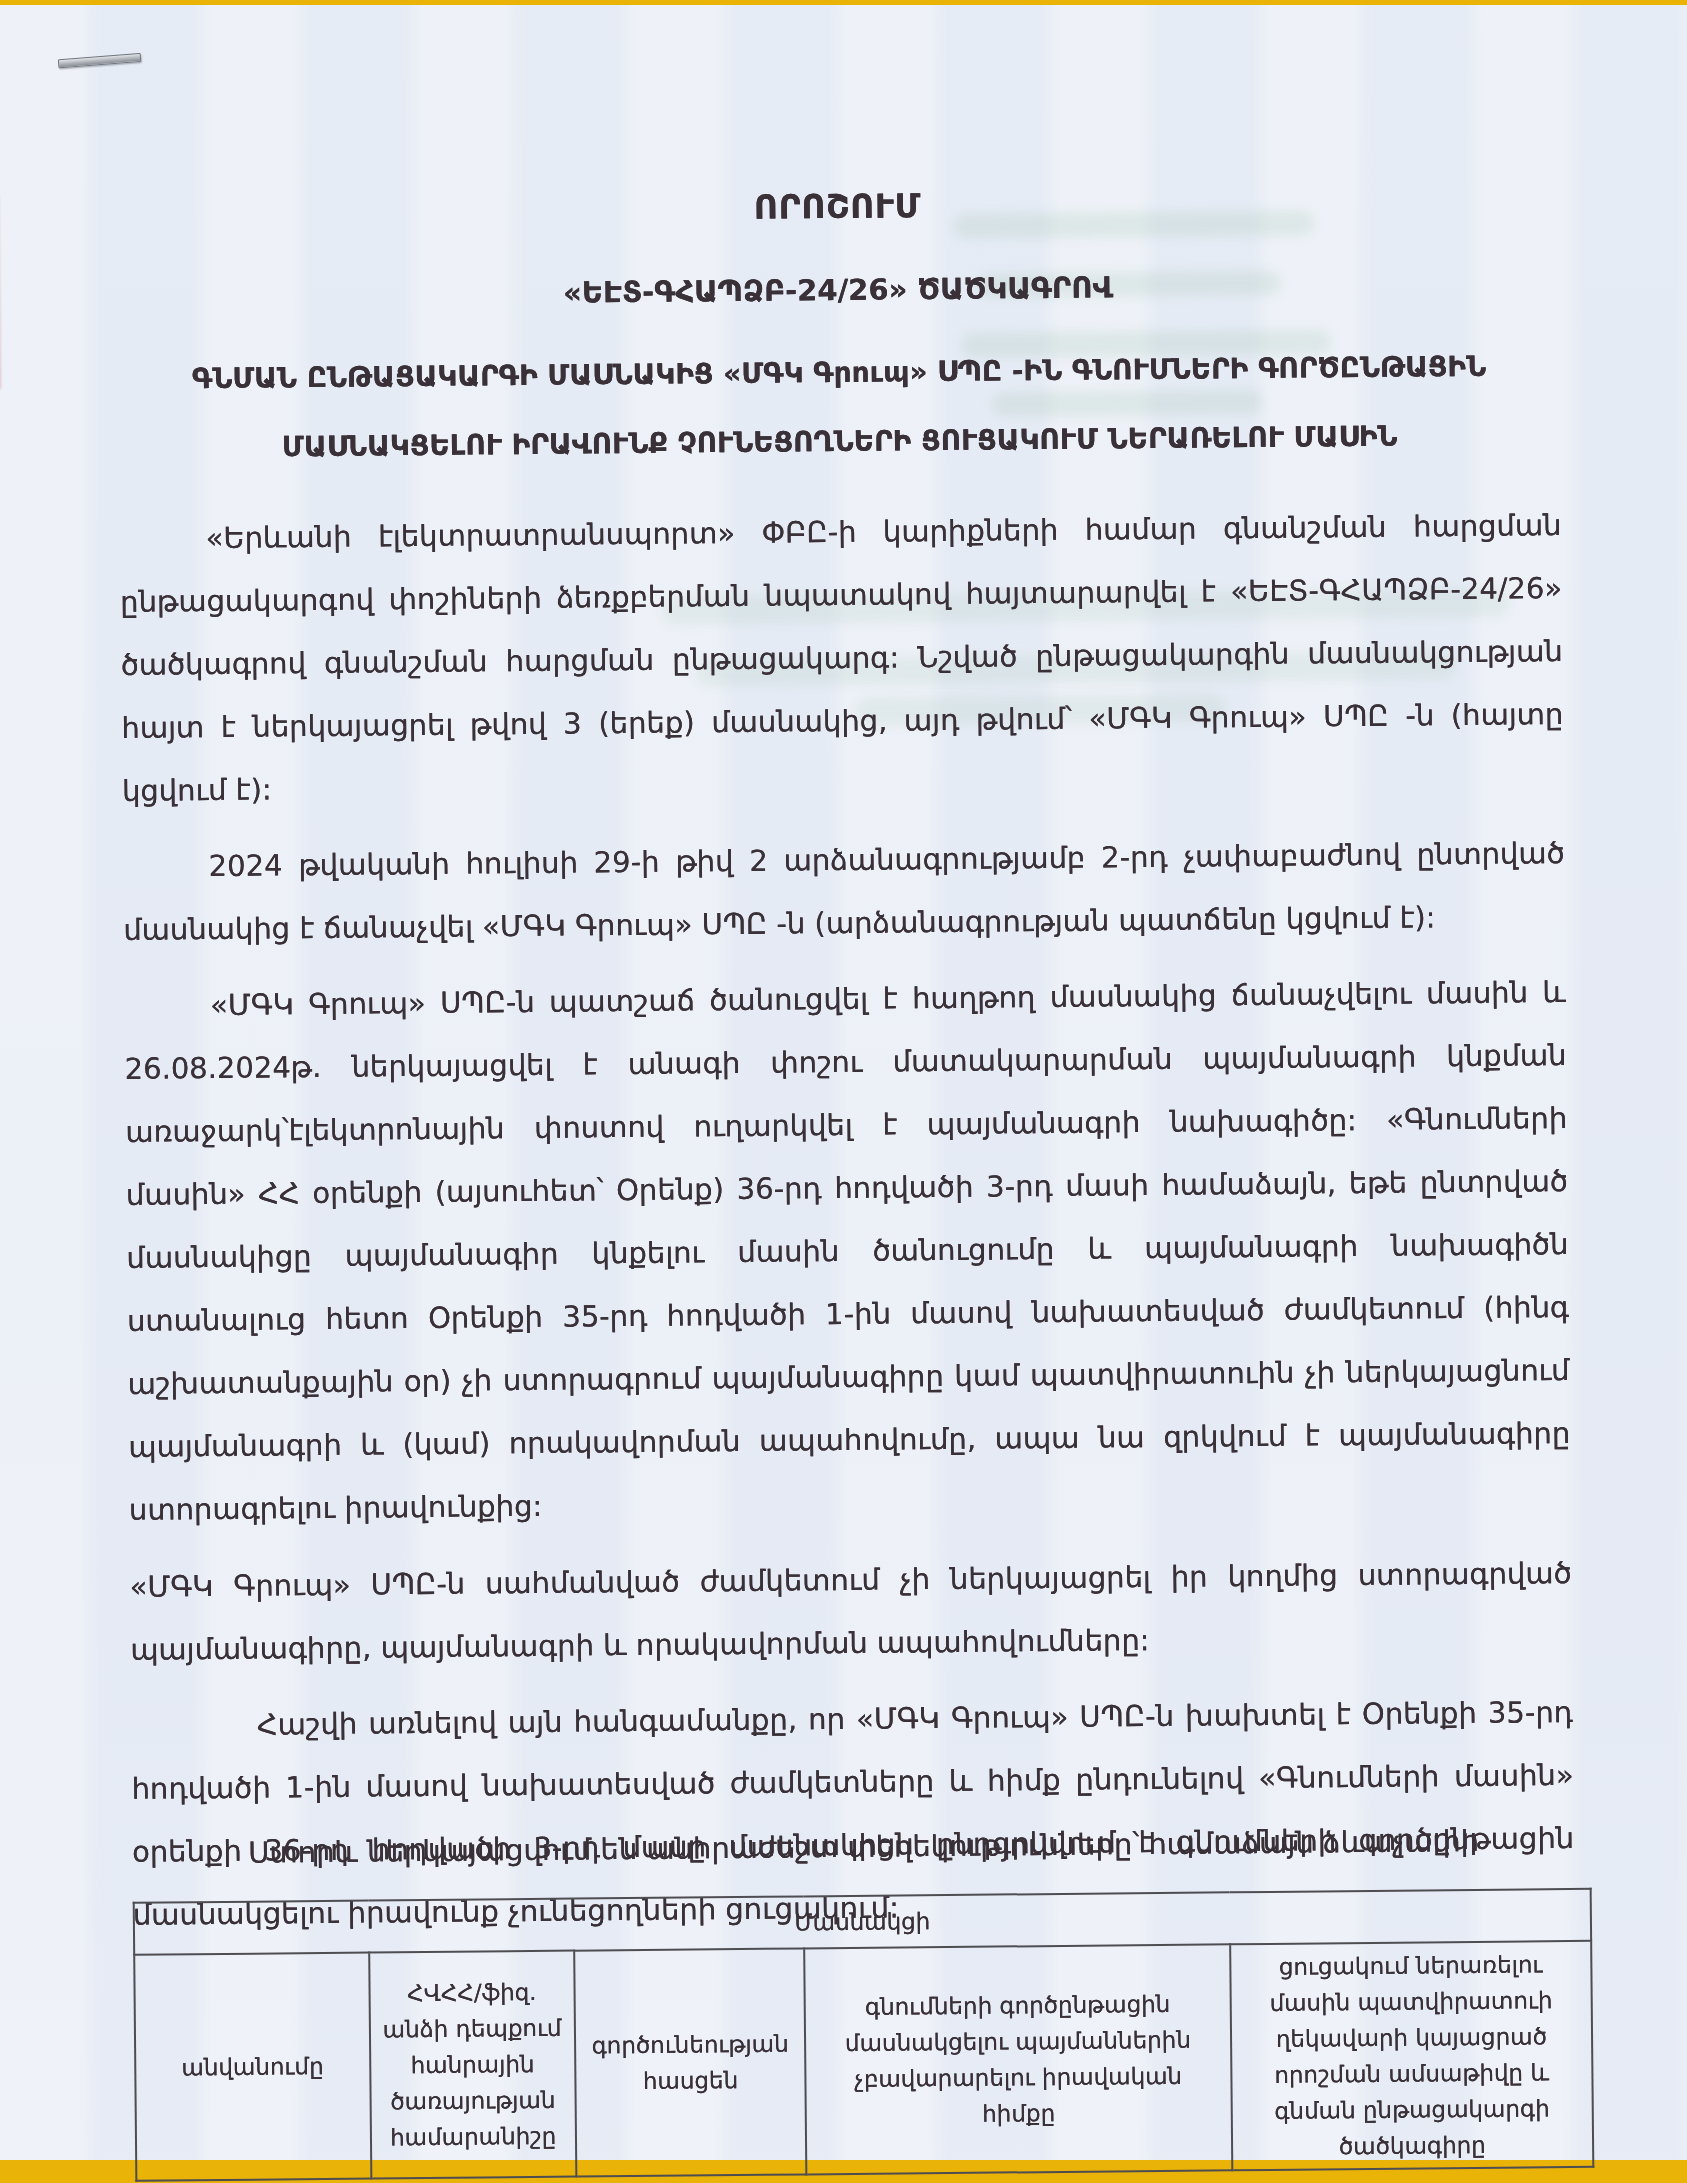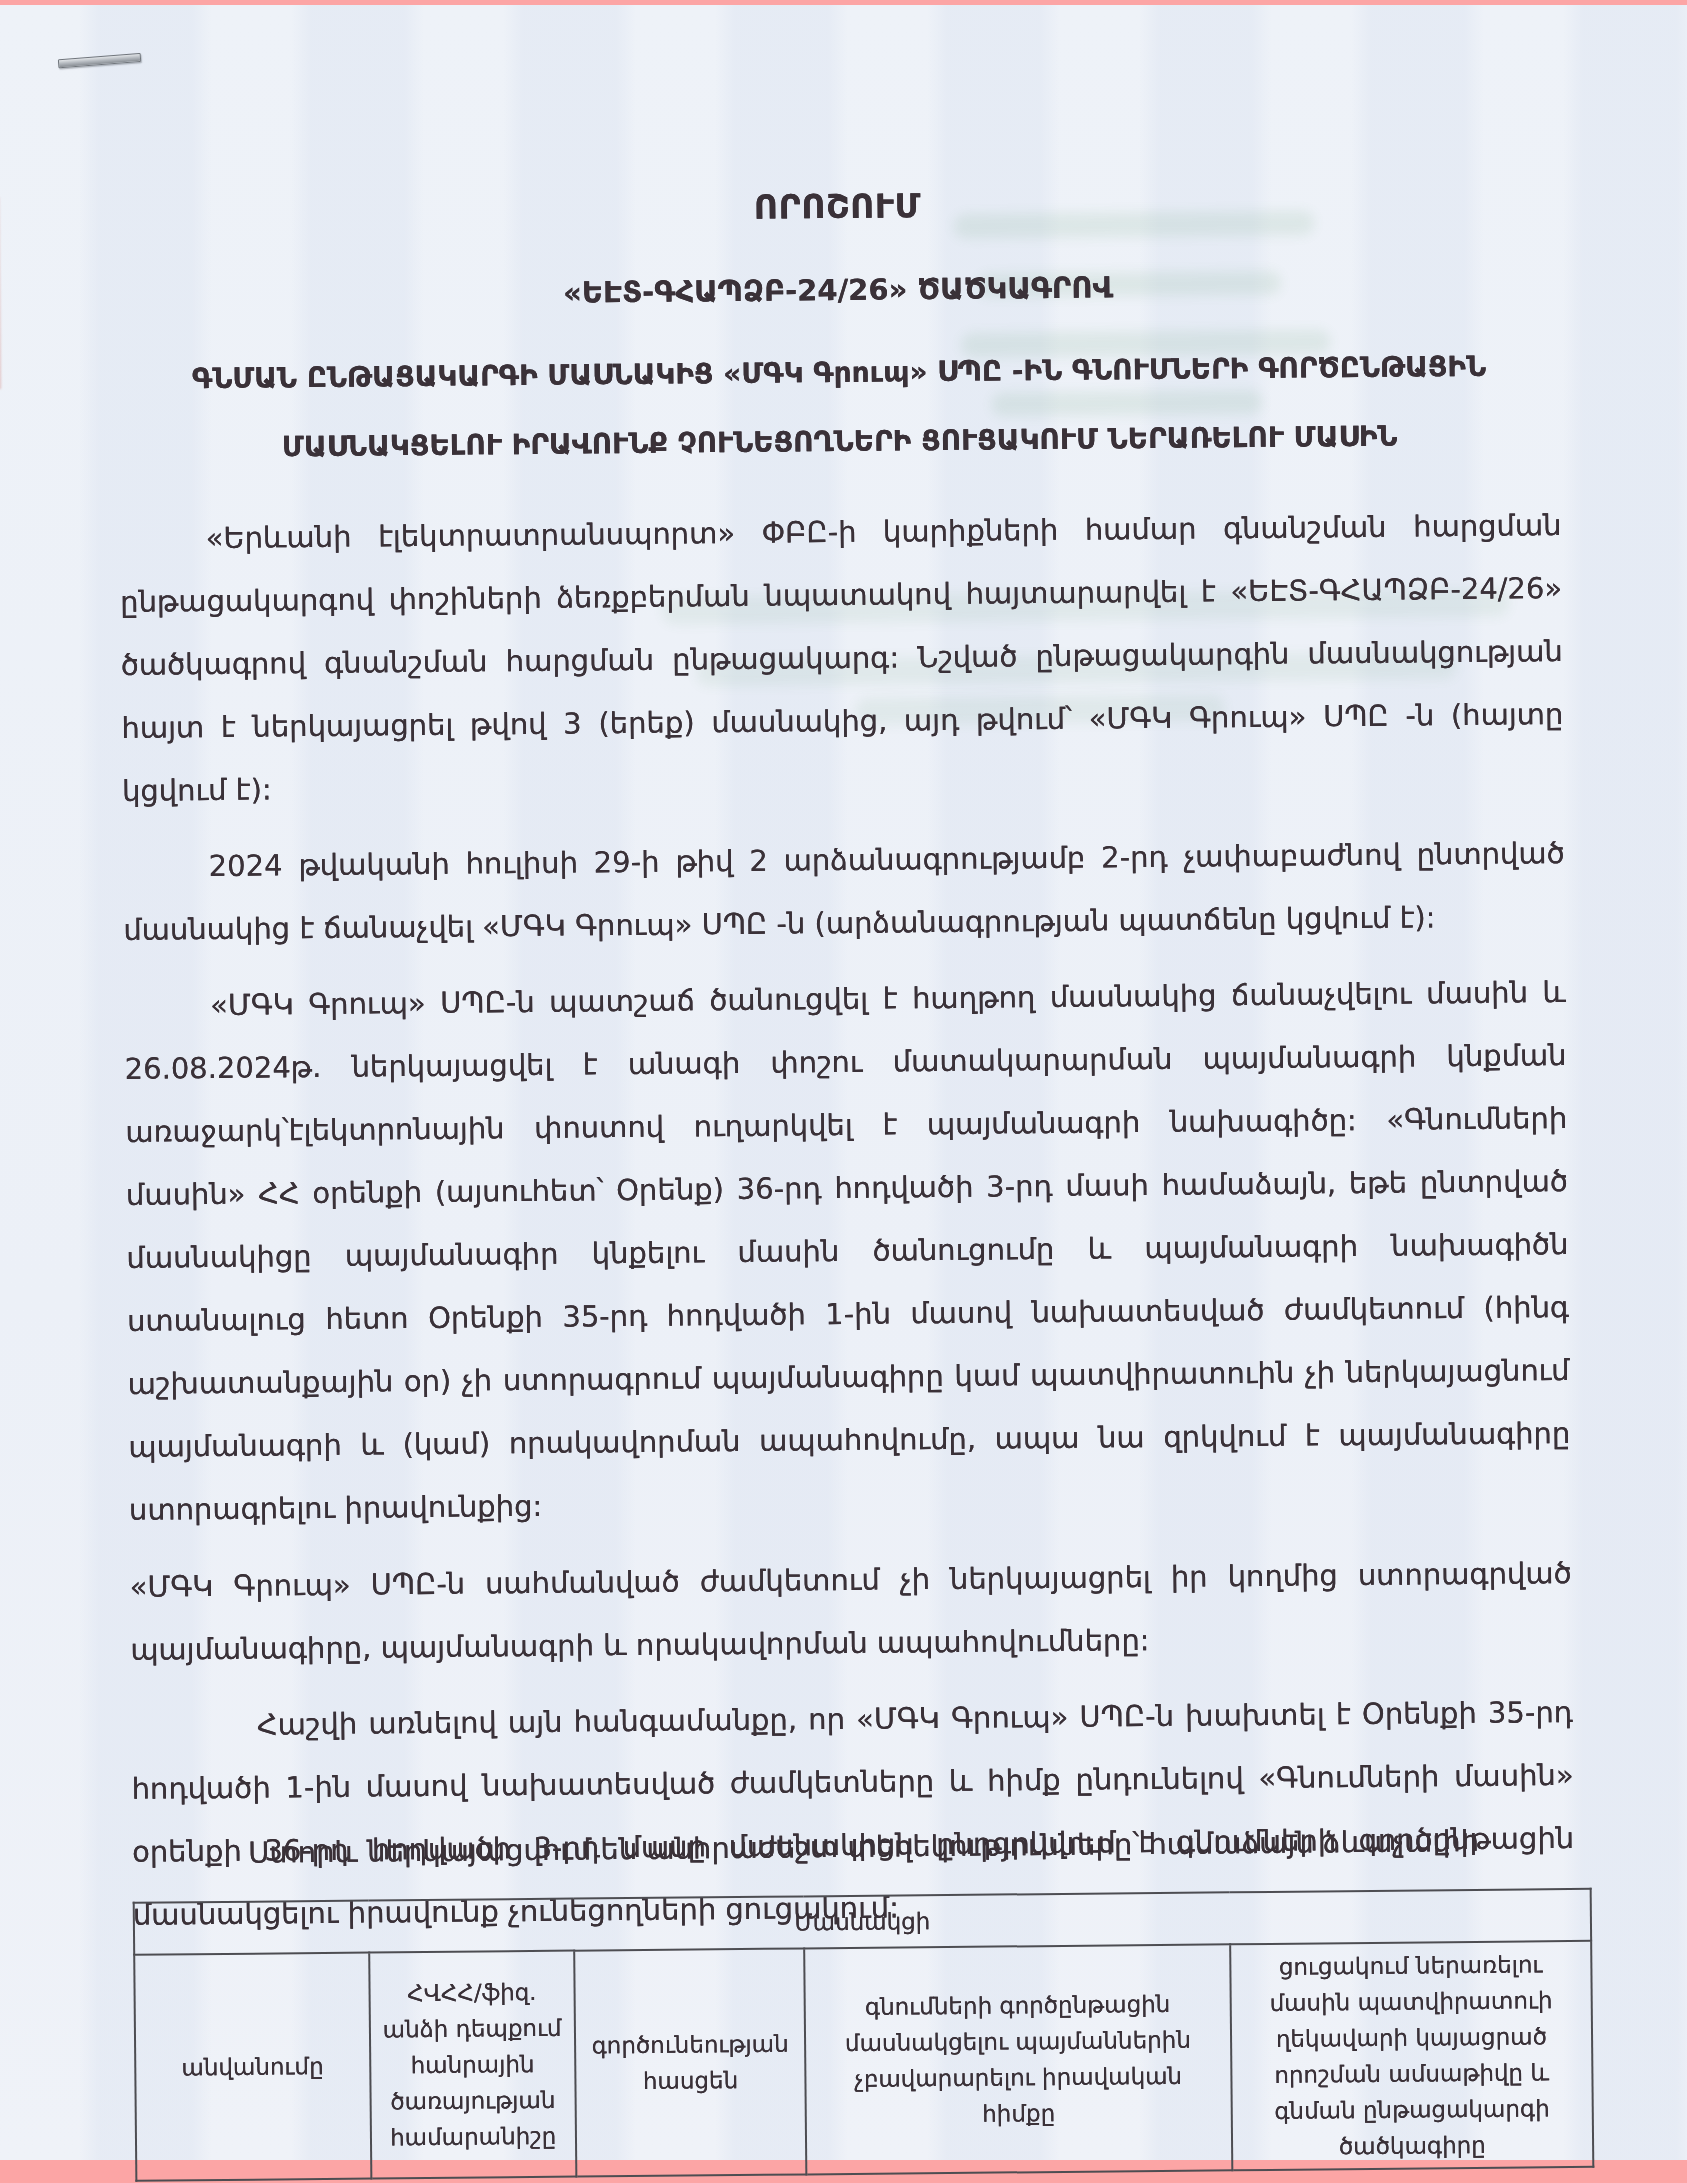--- a/index.html
+++ b/index.html
@@ -8,21 +8,21 @@
     background: #ffffff;
     width: 1687px;
     height: 2183px;
     overflow: hidden;
     font-family: "DejaVu Sans", sans-serif;
   }
   .scan {
     position: relative;
     width: 1687px;
     height: 2183px;
-    background: #fca5a5;
+    background: #eab308;
   }
   
   .paper {
     position: absolute;
     left: 0; top: 5.3px;
     width: 1687px; height: 2155px;
     background:
       repeating-linear-gradient(90deg,
         rgba(255,255,255,0.0) 0px,  rgba(255,255,255,0.0) 79px,
         rgba(223,230,242,0.55) 99px, rgba(223,230,242,0.55) 192px,

